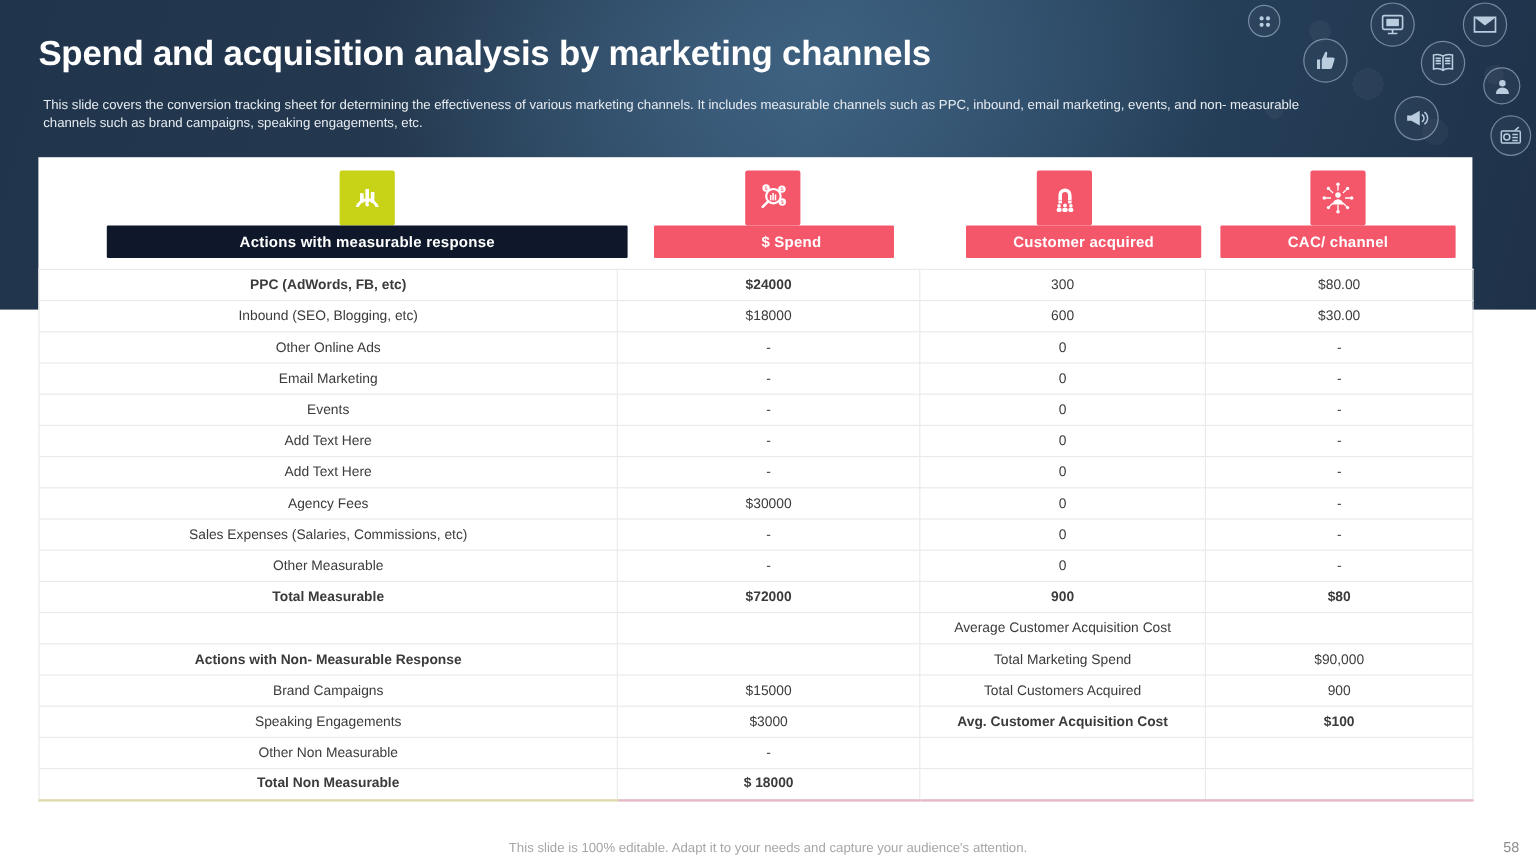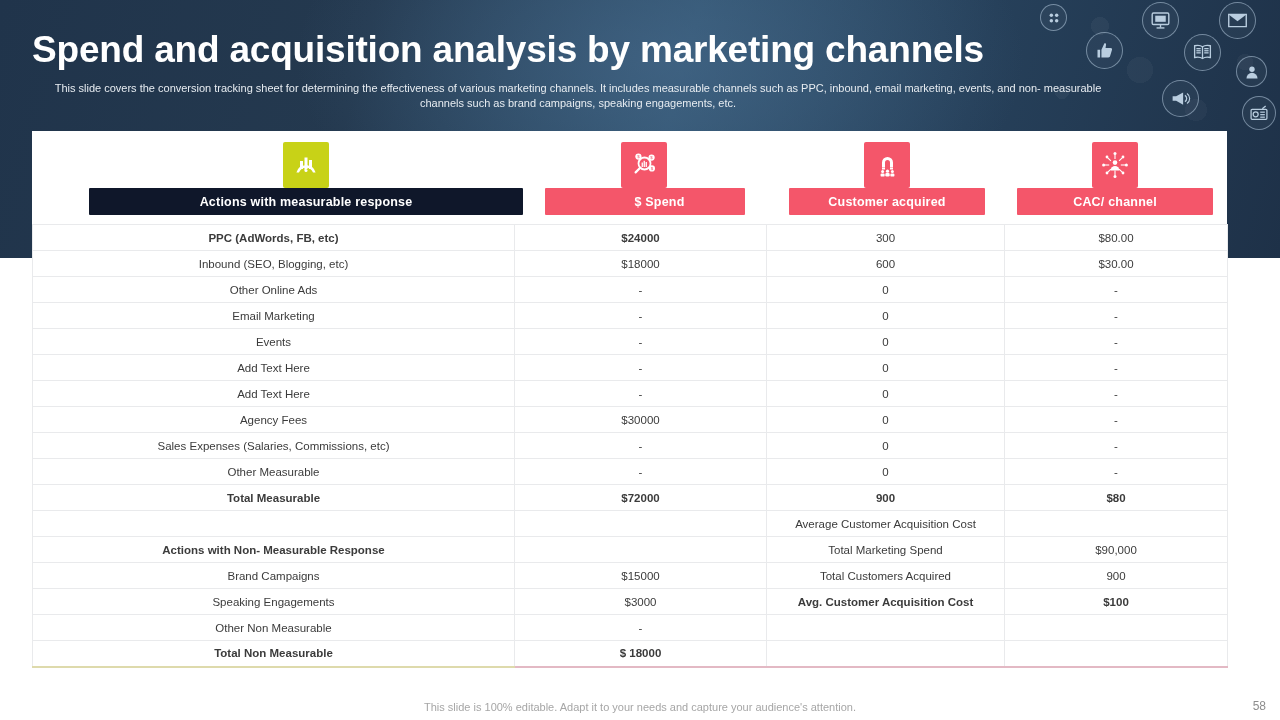--- a/index.html
+++ b/index.html
@@ -37,35 +37,34 @@
       radial-gradient(circle 13px at 1140px 70px, rgba(255,255,255,0.035) 0 100%, transparent 100%),
       radial-gradient(circle 7px at 1062px 92px, rgba(255,255,255,0.04) 0 100%, transparent 100%),
       radial-gradient(circle 11px at 1196px 110px, rgba(255,255,255,0.03) 0 100%, transparent 100%),
       radial-gradient(circle 8px at 1245px 62px, rgba(255,255,255,0.035) 0 100%, transparent 100%);
     pointer-events: none;
   }
 
   .title {
     position: absolute;
     left: 32px; top: 29px;
-    font-size: 37px;
+    font-size: 29px;
     font-weight: bold;
     color: #ffffff;
     letter-spacing: -0.2px;
     white-space: nowrap;
   }
 
   .subtitle {
     position: absolute;
-    left: 48px; top: 81px;
+    left: 36px; top: 81px;
     width: 1060px;
     font-size: 11px;
     line-height: 15px;
     color: #e7ecf1;
-    text-align: center;
   }
 
   
   .deco { position: absolute; }
   .deco-circle {
     position: absolute;
     border-radius: 50%;
     border: 1.2px solid rgba(178,200,221,0.55);
     background: rgba(255,255,255,0.035);
     display: flex;
@@ -279,21 +278,21 @@
             <g fill="#ffffff">
               <circle cx="8.6" cy="19.6" r="1.5"></circle>
                 <rect x="6.6" y="21.4" width="4" height="3.2" rx="1.2"></rect>
               <circle cx="13.5" cy="19.2" r="1.6"></circle>
                 <rect x="11.3" y="21.1" width="4.4" height="3.5" rx="1.3"></rect>
               <circle cx="18.4" cy="19.6" r="1.5"></circle>
                 <rect x="16.4" y="21.4" width="4" height="3.2" rx="1.2"></rect>
             </g>
           </svg>
         </div>
-        <div class="chip-label" style="left:0;width:196px;background:#f4566a;">Customer acquired</div>
+        <div class="chip-label" style="left:16px;width:196px;background:#f4566a;">Customer acquired</div>
       </div>
 
       <div class="chip-group" style="left:985px;width:196px;">
         <div class="chip-icon" style="left:75px;background:#f4566a;">
           <svg width="28" height="28" viewBox="0 0 28 28" stroke="#ffffff" stroke-width="1.1" fill="none">
             <line x1="14" y1="3.5" x2="14" y2="8"></line>
             <line x1="14" y1="19.5" x2="14" y2="24.5"></line>
             <line x1="3.6" y1="14" x2="8.2" y2="14"></line>
             <line x1="19.8" y1="14" x2="24.4" y2="14"></line>
             <line x1="6.8" y1="6.8" x2="9.9" y2="9.9"></line>

